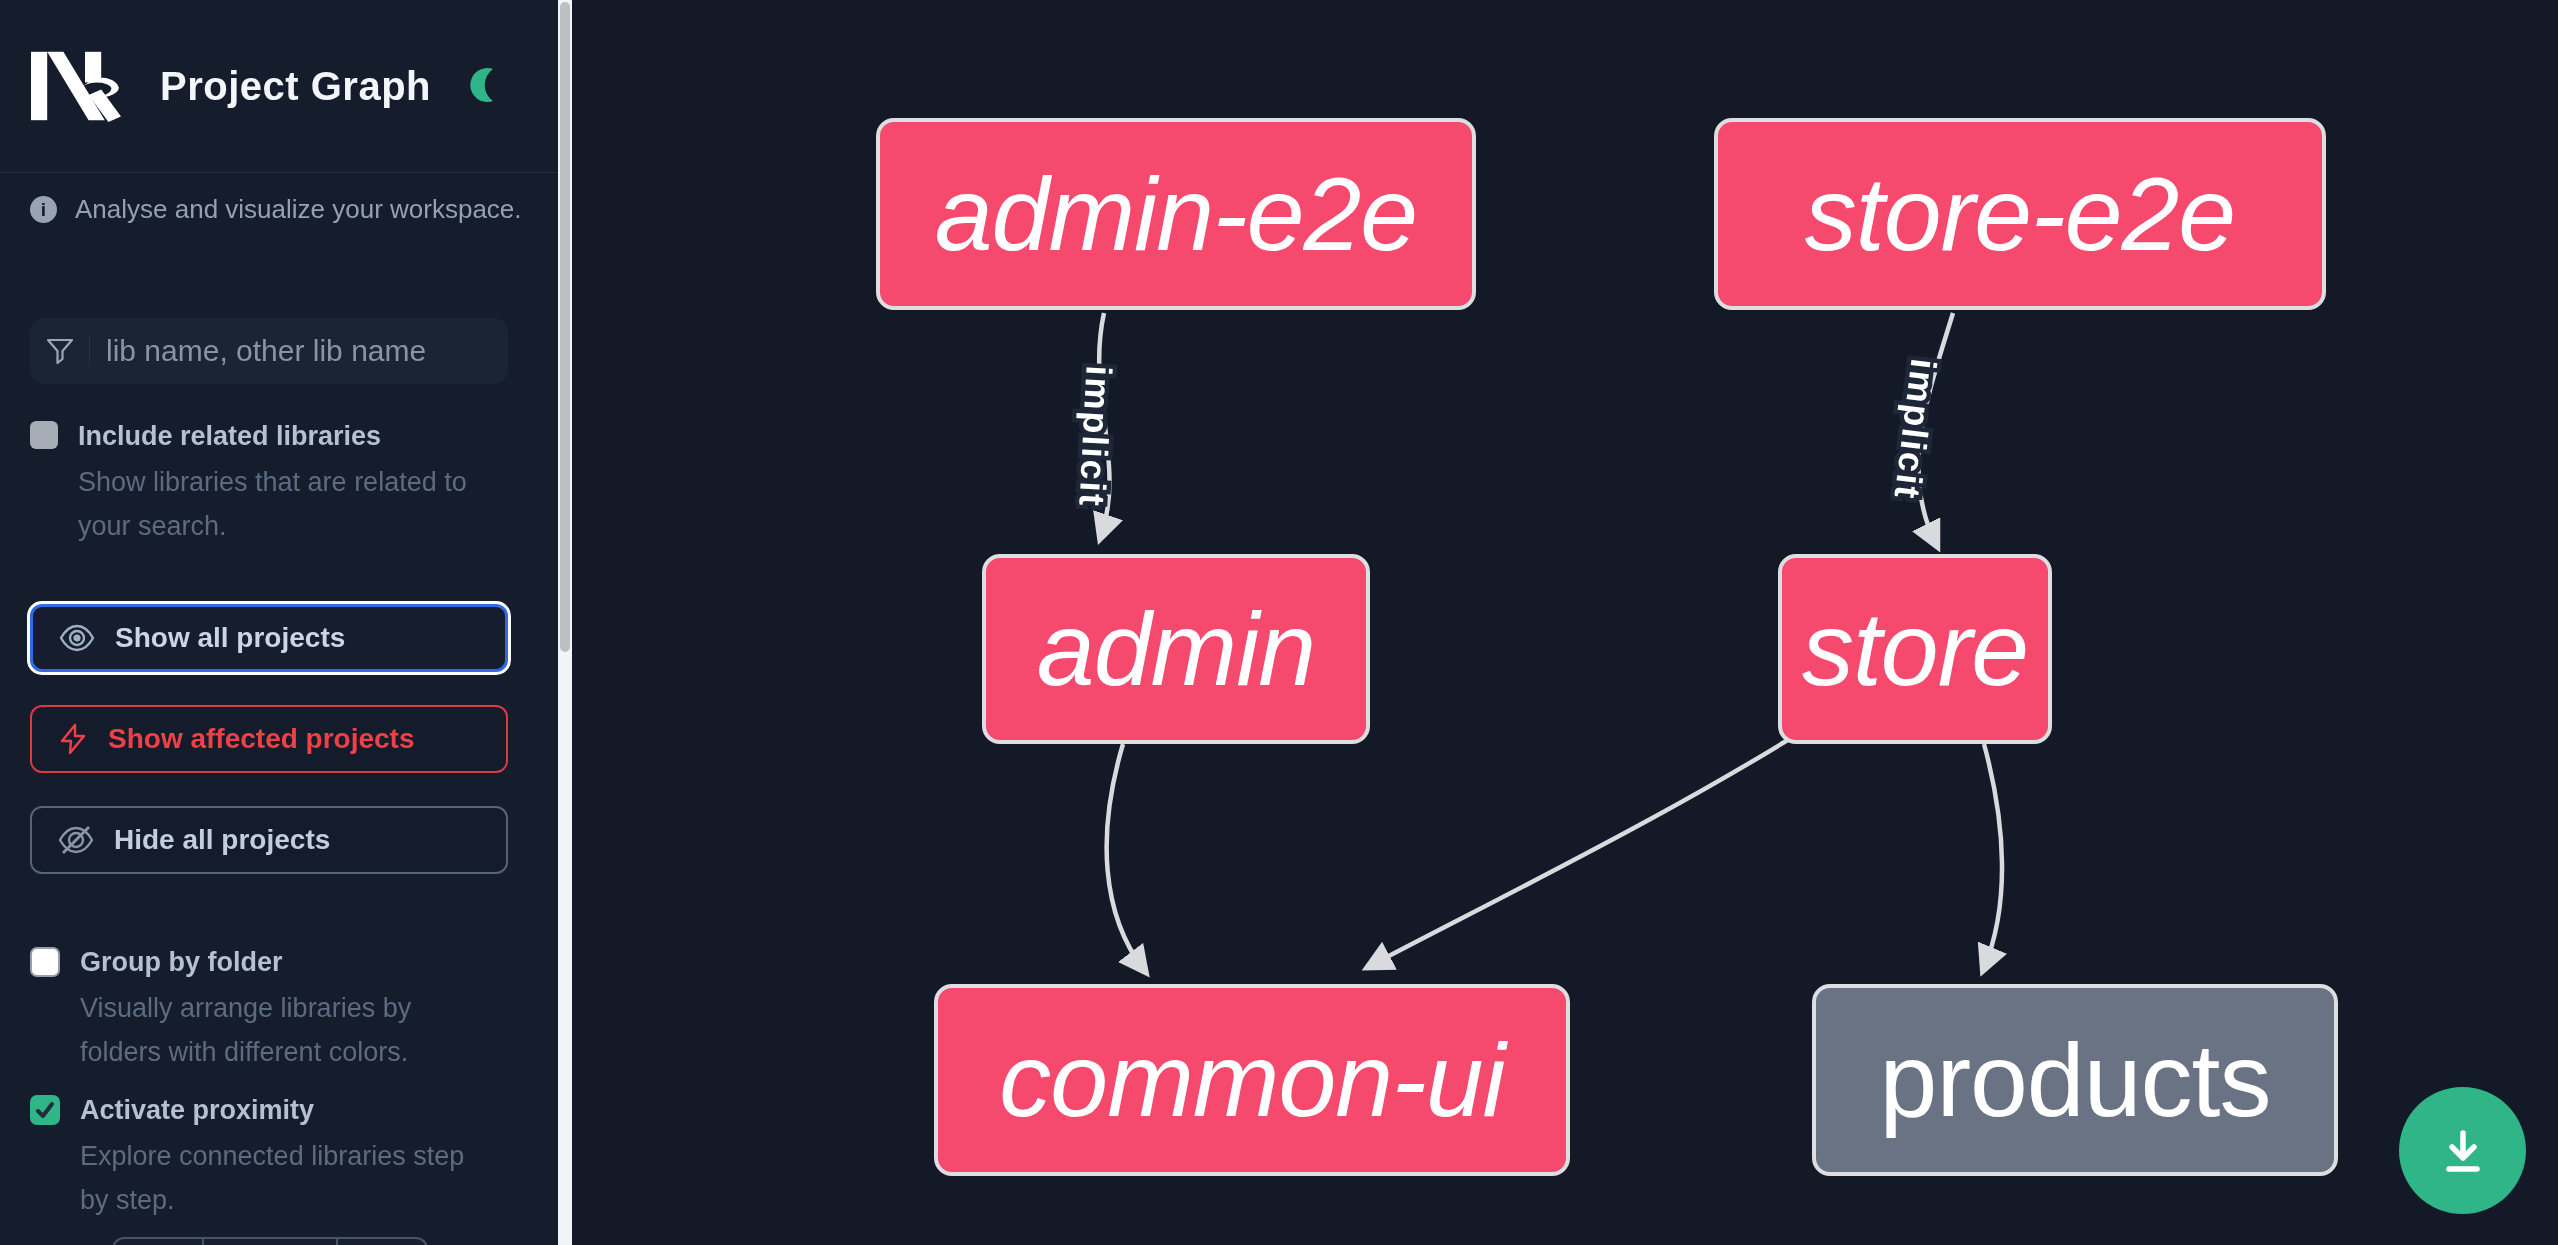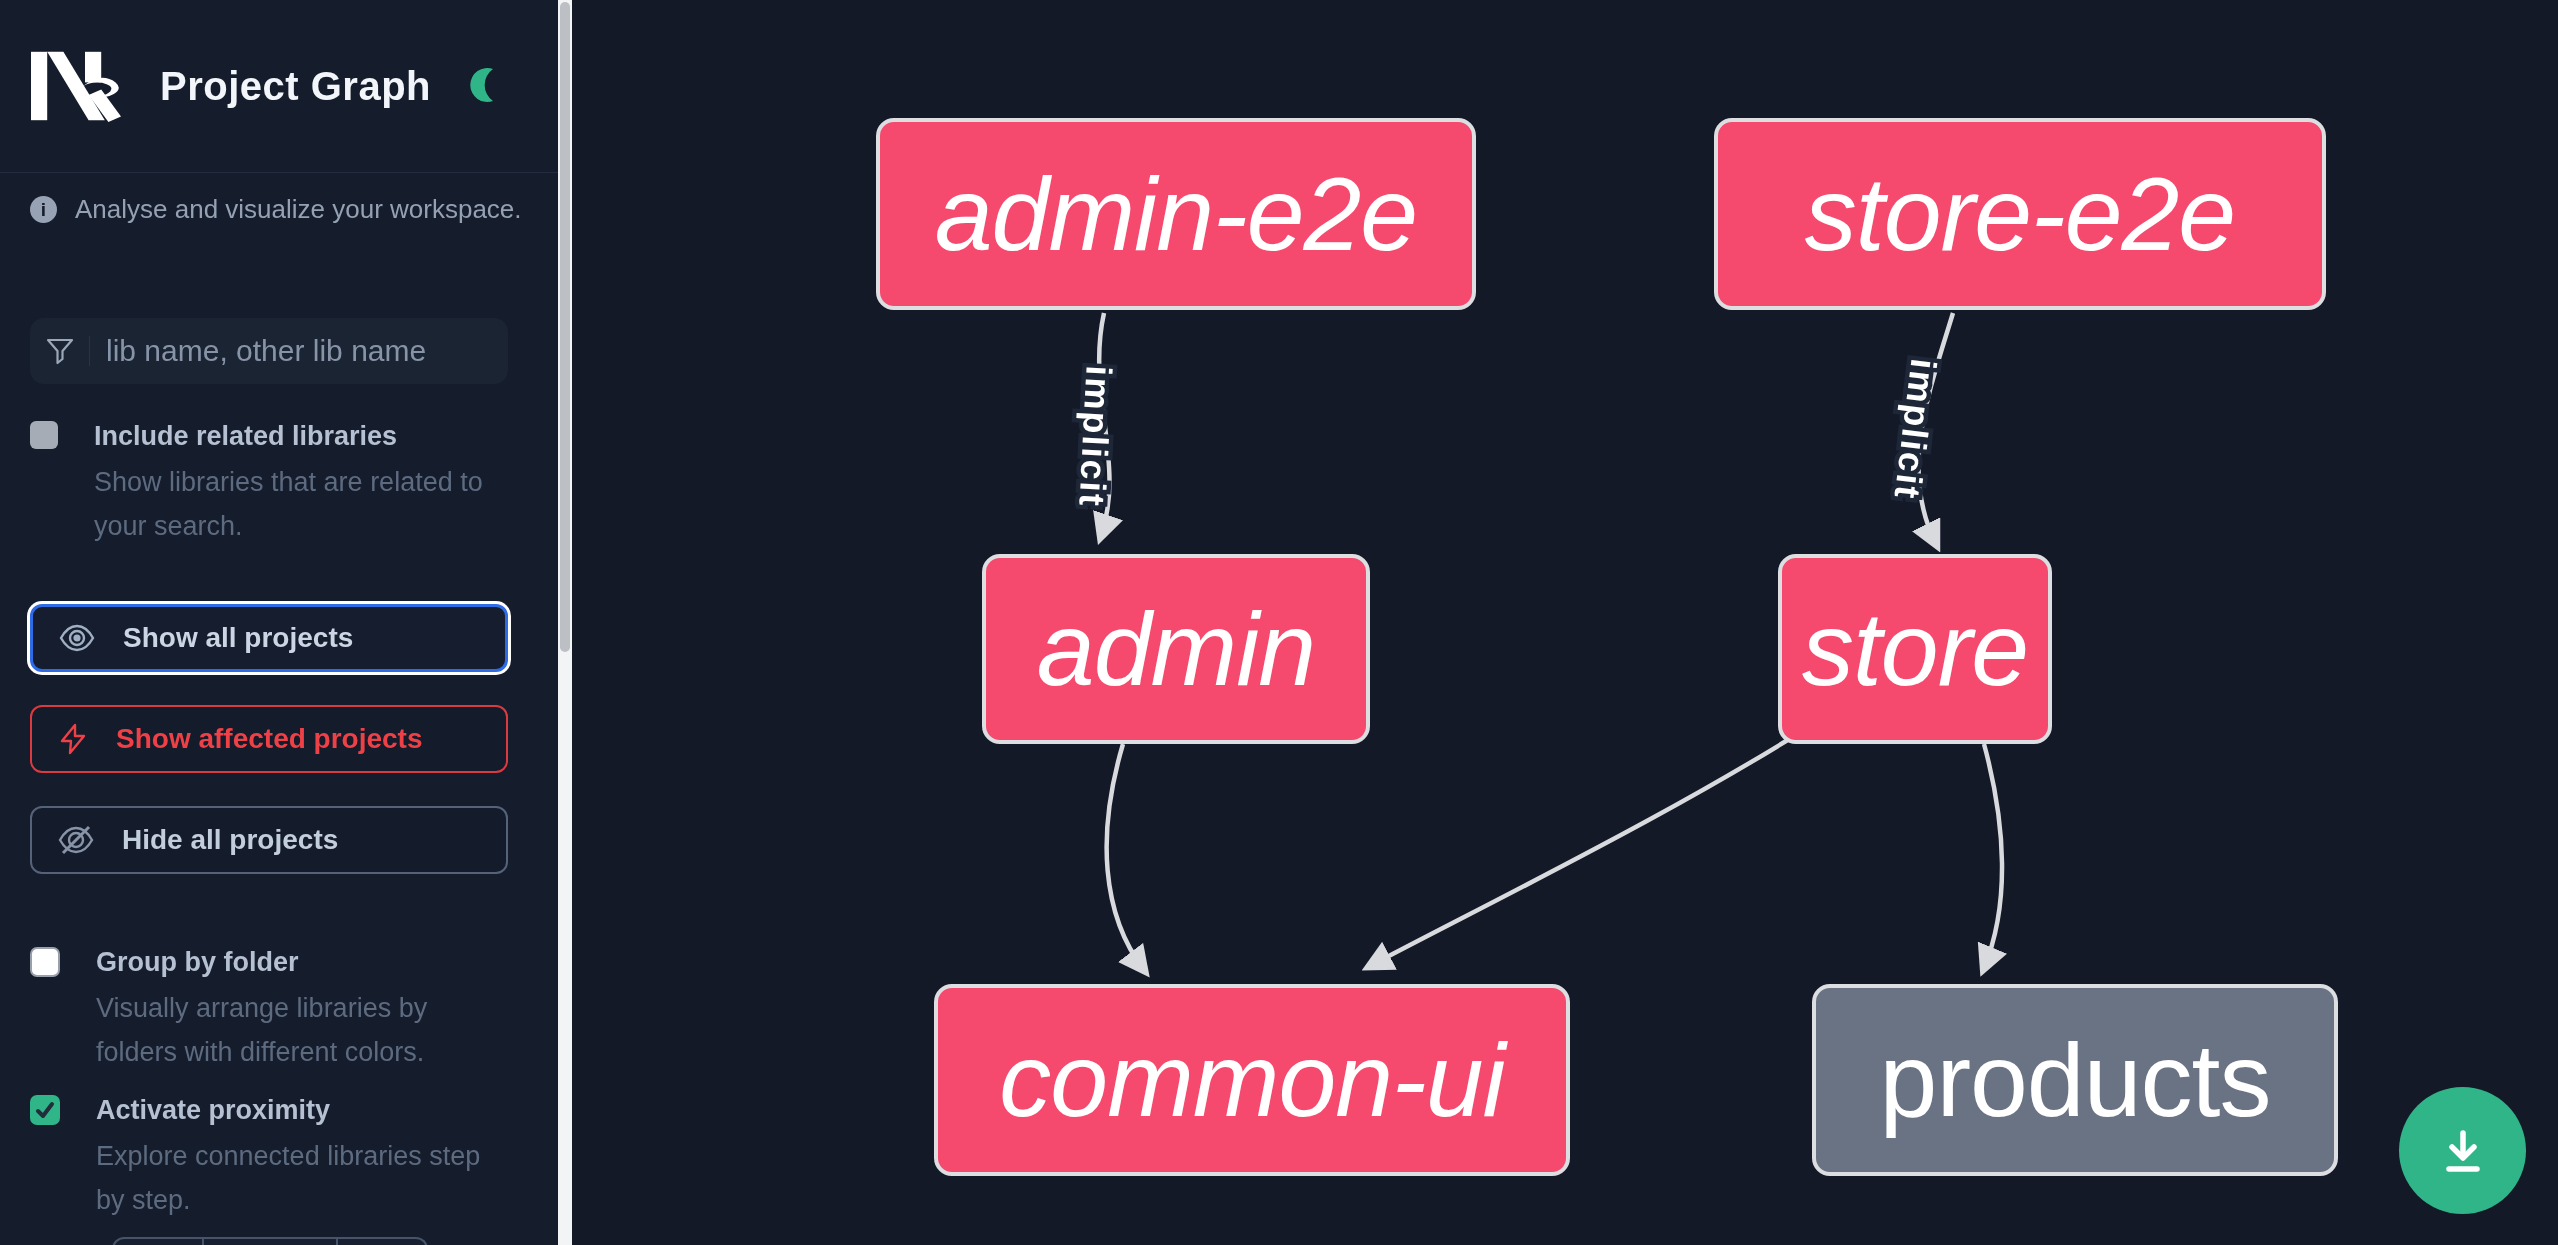--- a/index.html
+++ b/index.html
@@ -23,31 +23,31 @@
 
   .search { position:absolute; top:318px; left:30px; width:478px; height:66px;
             background:#1b2433; border-radius:14px; display:flex; align-items:center; overflow:hidden; }
   .search .icon-cell { width:62px; display:flex; align-items:center; justify-content:center;
                        border-right:1px solid rgba(255,255,255,0.07); }
   .search input { flex:1; background:transparent; border:none; outline:none;
                   font-family:"Liberation Sans", sans-serif;
                   font-size:30px; color:#c6d0de; padding:0 16px; }
   .search input::placeholder { color:#8794a8; }
 
-  .toggle { position:absolute; left:30px; right:28px; display:flex; gap:36px; align-items:flex-start; }
+  .toggle { position:absolute; left:30px; right:28px; display:flex; gap:20px; align-items:flex-start; }
   .cb { flex:none; margin-top:3px; border-radius:6px; }
   .cb-gray  { width:28px; height:28px; background:#a6acb6; }
   .cb-white { width:30px; height:30px; background:#ffffff; border:2px solid #99a0ab; border-radius:7px; }
   .cb-green { width:30px; height:30px; background:#2fb587; border-radius:7px;
               display:flex; align-items:center; justify-content:center; }
   .tg-label { font-size:27px; font-weight:700; color:#b5c1d2; line-height:36px; }
   .tg-desc  { font-size:27px; color:#5d6b81; line-height:44px; margin-top:6px; white-space:pre-line; }
 
   .act-btn { position:absolute; left:30px; width:478px; height:68px; border-radius:12px;
-             display:flex; align-items:center; gap:28px; padding:0 26px;
+             display:flex; align-items:center; gap:20px; padding:0 26px;
              font-family:"Liberation Sans", sans-serif; font-size:28px; font-weight:600;
              background:#141b2a; cursor:pointer; }
   .btn-focused  { border:3px solid #2e6be5; box-shadow:0 0 0 3px #ffffff; color:#cbd5e3; background:#151d2e; }
   .btn-affected { border:2px solid #dc3a41; color:#ee4047; }
   .btn-plain    { border:2px solid #55637a; color:#c3cedd; }
   .act-btn svg { flex:none; }
 
   .stepper { position:absolute; left:112px; top:1237px; width:316px; height:12px;
              border:2px solid #45536b; border-bottom:none; border-radius:12px 12px 0 0;
              display:flex; background:#18202f; overflow:hidden; }

